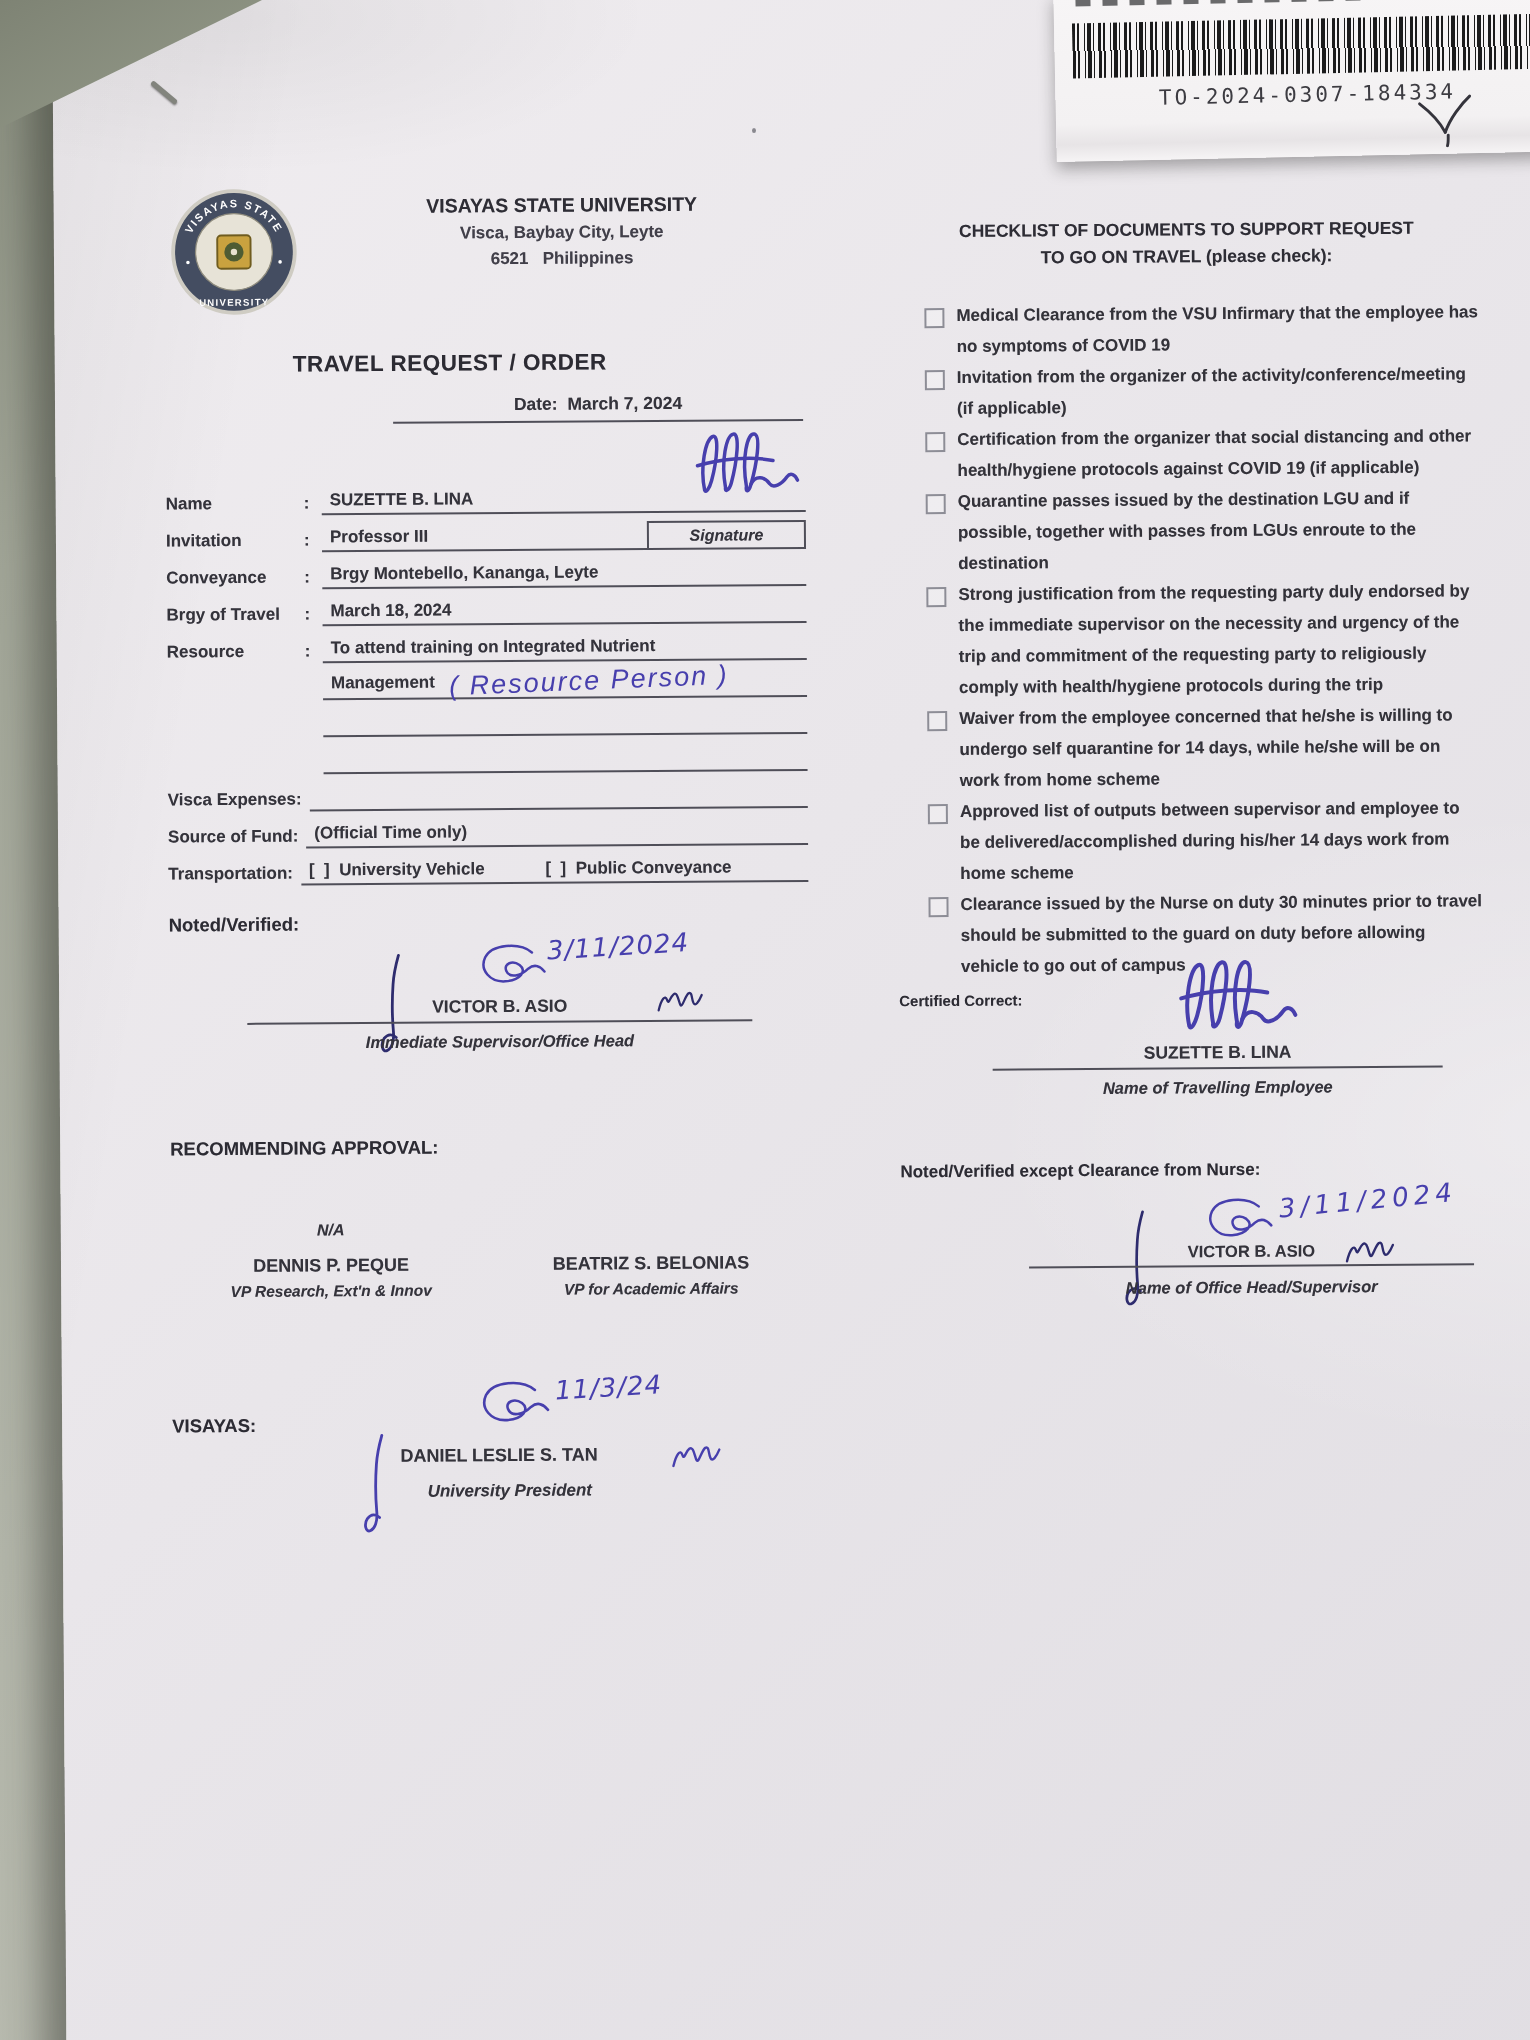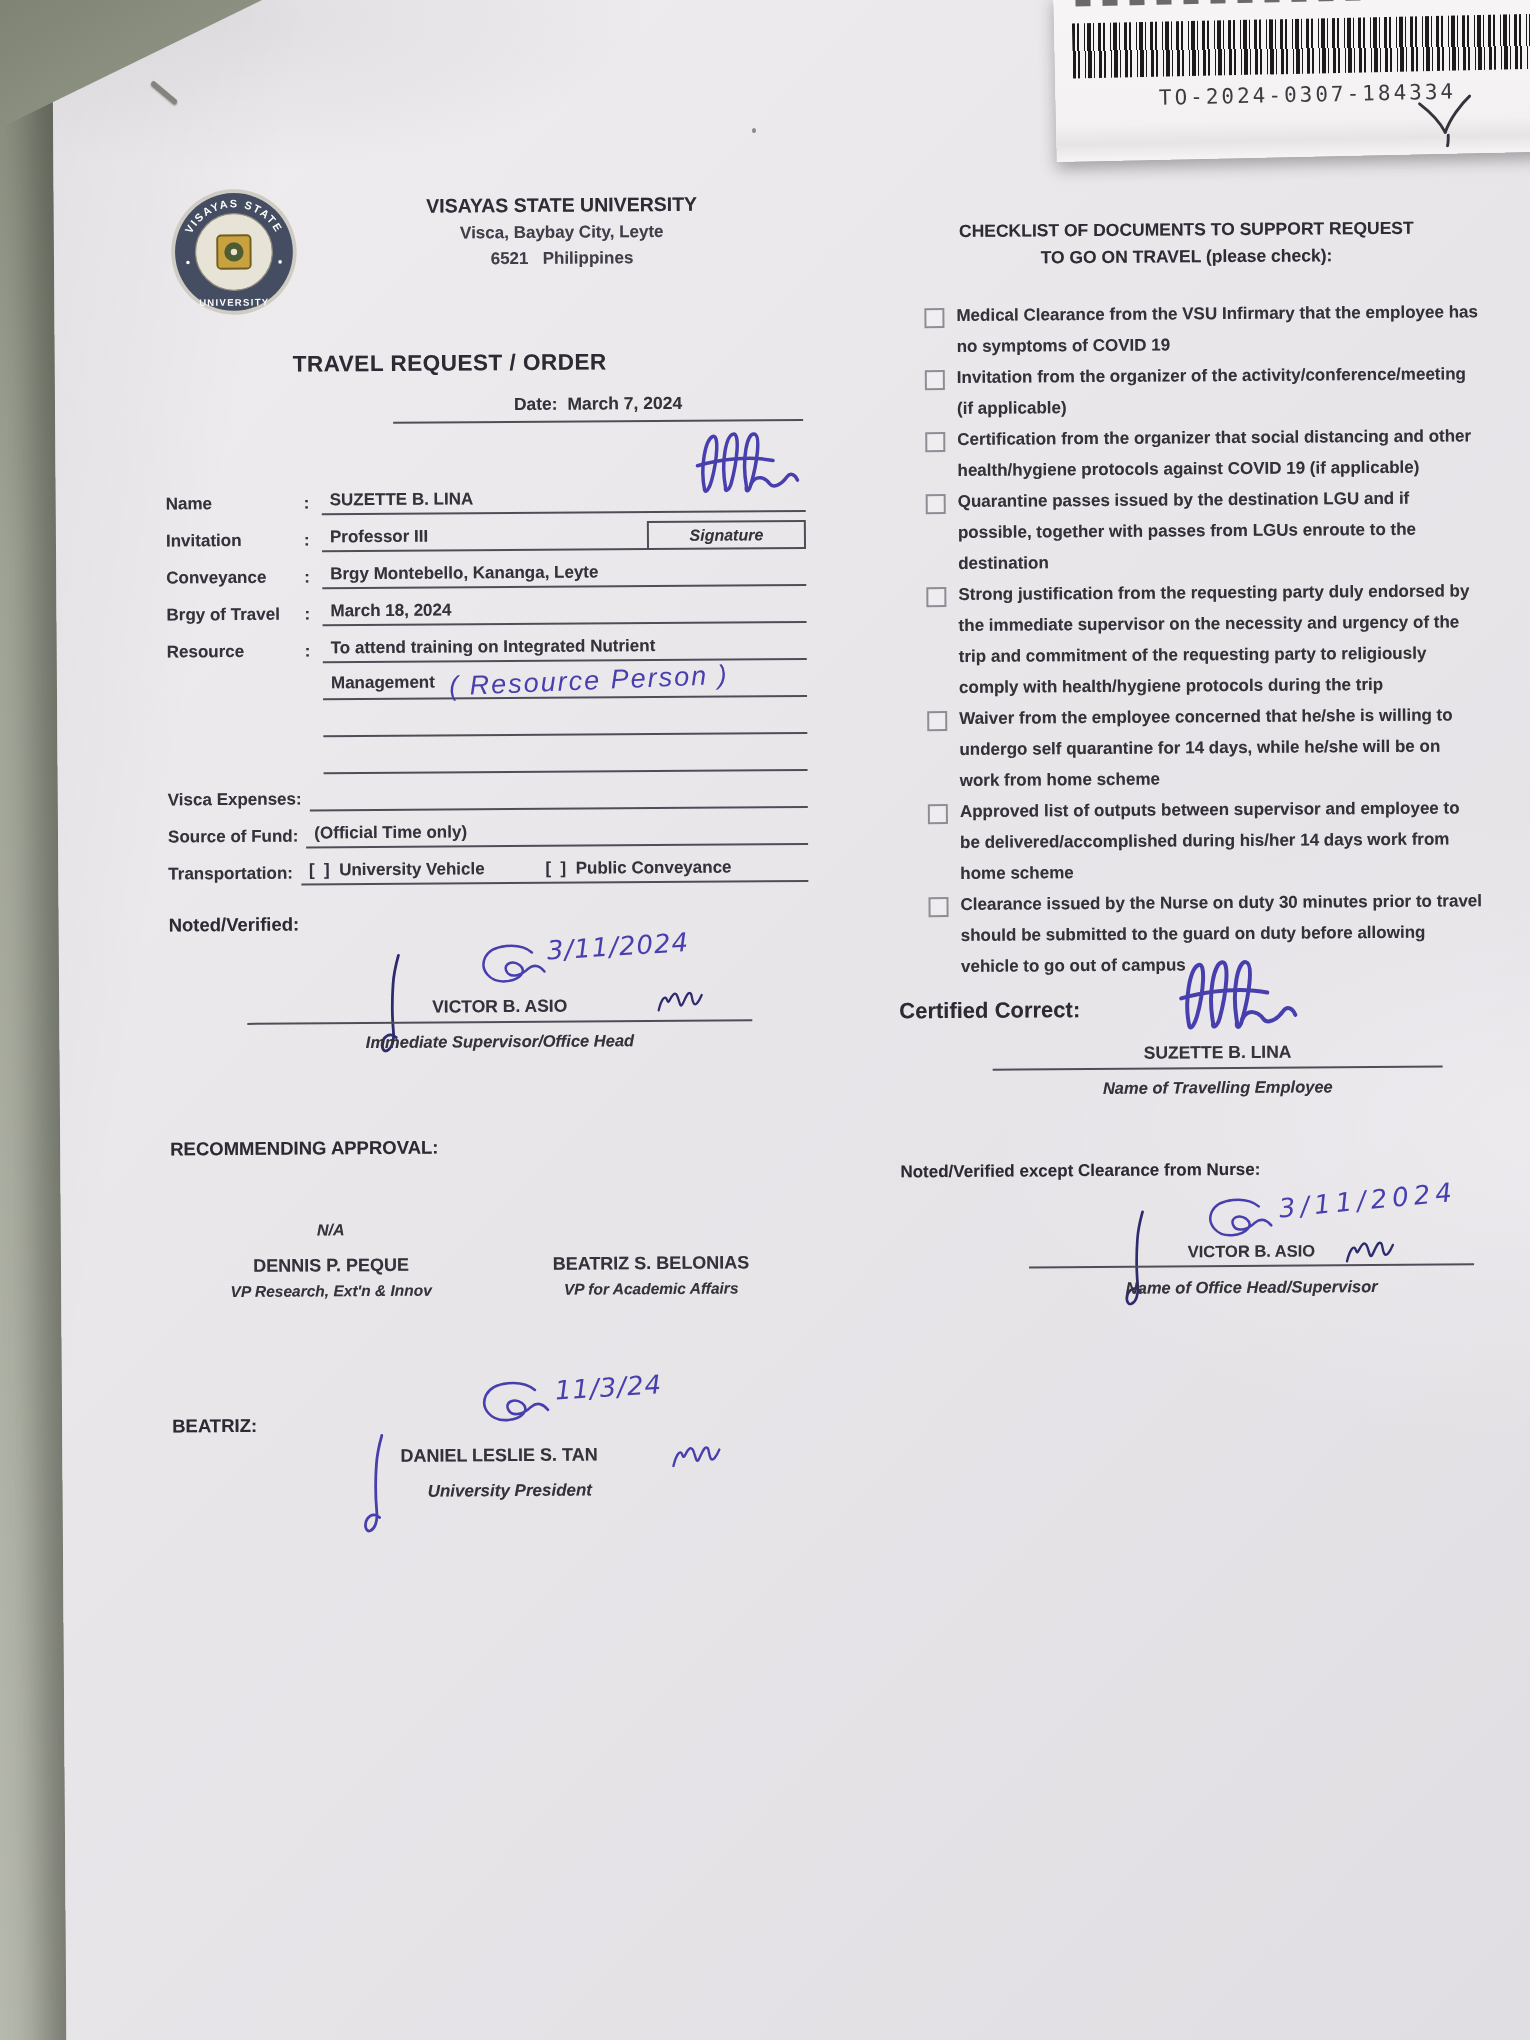--- a/index.html
+++ b/index.html
@@ -272,21 +272,21 @@
             <div class="vp-title">VP Research, Ext'n &amp; Innov</div>
           </div>
           <div class="vp-col">
             <div class="vp-na"></div>
             <div class="vp-name">BEATRIZ S. BELONIAS</div>
             <div class="vp-title">VP for Academic Affairs</div>
           </div>
         </div>
 
         <div class="approved-cluster">
-          <span class="sec-label" style="position:absolute;left:0;top:18px">BEATRIZ:</span>
+          <span class="sec-label" style="position:absolute;left:0;top:18px">VISAYAS:</span>
           <svg class="sig c-ink" style="left:306px;top:-16px;width:72px;height:46px">
               <use href="#sig-scribble"></use>
             </svg>
           <span class="hand" style="left:383px;top:-22px">11/3/24</span>
           <svg class="sig c-ink" style="left:190px;top:36px;width:28px;height:104px">
               <use href="#sig-fstroke"></use>
             </svg>
           <span style="position:absolute;left:228px;top:50px;font-size:18px;font-weight:700">DANIEL LESLIE S. TAN</span>
           <svg class="sig c-ink" style="left:498px;top:44px;width:52px;height:34px">
               <use href="#sig-mflourish"></use>
@@ -330,21 +330,21 @@
             <span class="chk-box"></span>
             <span class="chk-text">Approved list of outputs between supervisor and employee to be delivered/accomplished during his/her 14 days work from home scheme</span>
           </div>
           <div class="chk-item">
             <span class="chk-box"></span>
             <span class="chk-text">Clearance issued by the Nurse on duty 30 minutes prior to travel should be submitted to the guard on duty before allowing vehicle to go out of campus</span>
           </div>
         </div>
 
         <div class="certified">
-          <span class="sec-label" style="position:absolute;left:0;top:20px;font-size:22px">Certified Correct:</span>
+          <span class="sec-label" style="position:absolute;left:0;top:14px;font-size:15px">Certified Correct:</span>
           <svg class="sig c-ink" style="left:278px;top:-20px;width:122px;height:84px">
               <use href="#sig-initials"></use>
             </svg>
           <div class="nm-line rule" style="left:93px;top:66px;width:450px">SUZETTE B. LINA</div>
           <div class="cap-line" style="left:93px;top:102px;width:450px">Name of Travelling Employee</div>
         </div>
 
         <div class="sec-label nurse-label" style="font-size:17px">Noted/Verified except Clearance from Nurse:</div>
 
         <div class="sup2">

